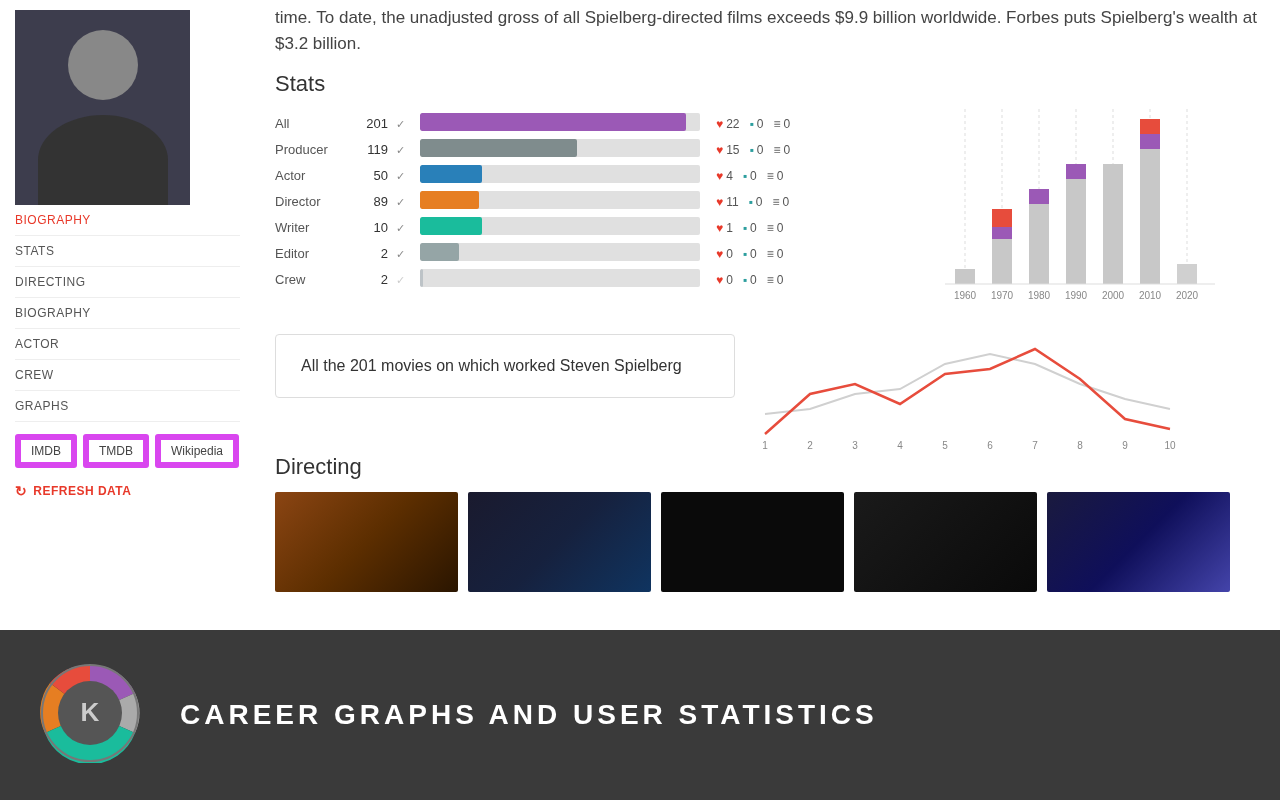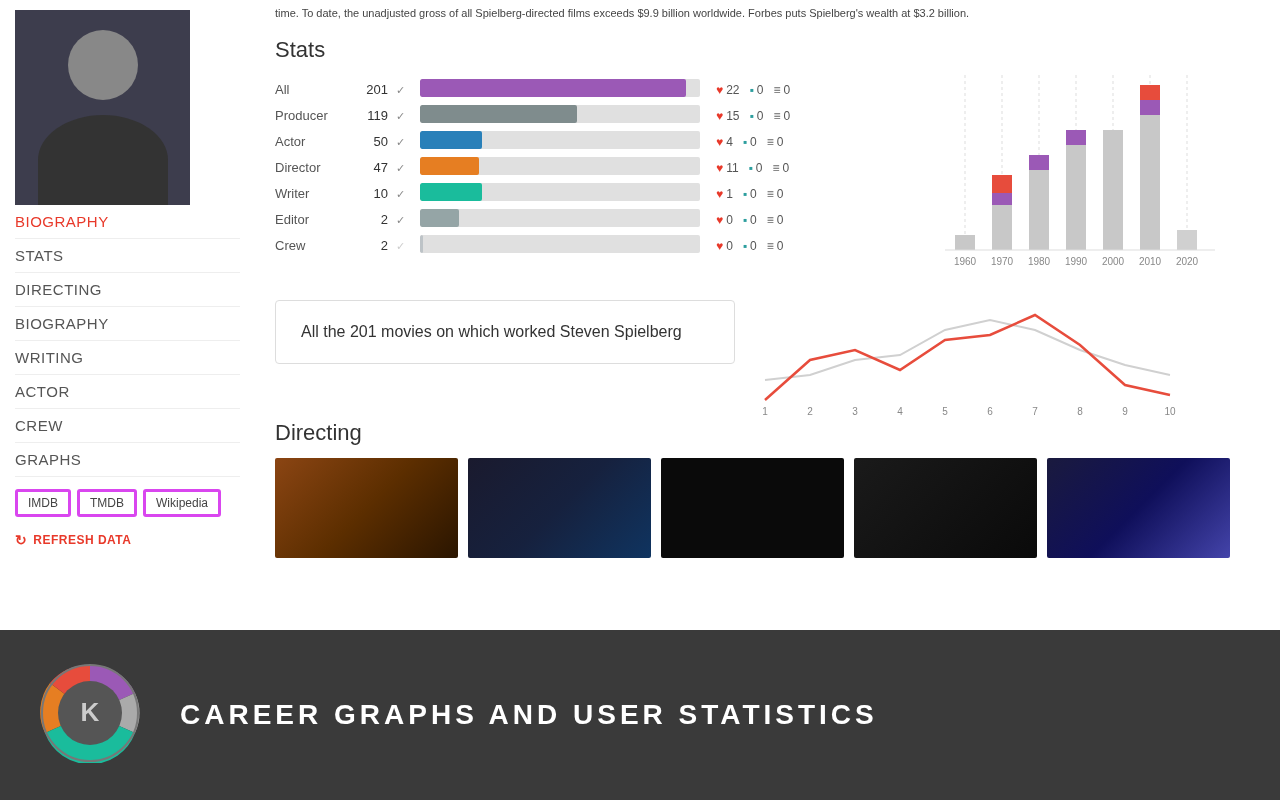--- a/index.html
+++ b/index.html
@@ -47,39 +47,39 @@
       width: 130px;
       height: 90px;
       background: #333;
       border-radius: 50% 50% 0 0;
     }
 
     .nav-link {
       display: block;
       padding: 8px 0;
       border-bottom: 1px solid #eee;
-      font-size: 15px;
+      font-size: 12px;
       color: #555;
       text-decoration: none;
       cursor: pointer;
       font-weight: 500;
       letter-spacing: 0.5px;
     }
     .nav-link.active {
       color: #e8392a;
     }
 
     .external-links {
       display: flex;
       gap: 6px;
       margin-top: 12px;
     }
     .ext-btn {
       padding: 4px 10px;
-      border: 3px solid #d946ef;
+      border: 6px solid #d946ef;
       background: #fff;
       font-size: 12px;
       cursor: pointer;
       border-radius: 3px;
       color: #444;
       text-align: right;
     }
 
     .refresh-btn {
       display: flex;
@@ -98,21 +98,21 @@
 
     
     .main-content {
       flex: 1;
       padding: 0 20px;
       overflow: hidden;
     }
 
     
     .bio-text {
-      font-size: 11px;
+      font-size: 17px;
       color: #444;
       line-height: 1.5;
       margin-bottom: 15px;
       padding-top: 5px;
     }
 
     
     .stats-title {
       font-size: 22px;
       font-weight: 300;
@@ -276,21 +276,20 @@
 <div class="top-section">
 
   <div class="sidebar">
     <div class="person-img"></div>
 
     <nav>
       <a class="nav-link active">BIOGRAPHY</a>
       <a class="nav-link">STATS</a>
       <a class="nav-link">DIRECTING</a>
       <a class="nav-link">BIOGRAPHY</a>
-      <a class="nav-link">WRITING</a>
       <a class="nav-link">ACTOR</a>
       <a class="nav-link">CREW</a>
       <a class="nav-link">GRAPHS</a>
     </nav>
 
     <div class="external-links">
       <button class="ext-btn">IMDB</button>
       <button class="ext-btn">TMDB</button>
       <button class="ext-btn">Wikipedia</button>
     </div>
@@ -347,21 +346,21 @@
           </div>
           <div class="stat-meta">
             <span class="stat-meta-item"><span class="heart-icon">♥</span> 4</span>
             <span class="stat-meta-item"><span class="camera-icon">▪</span> 0</span>
             <span class="stat-meta-item"><span class="list-icon">≡</span> 0</span>
           </div>
         </div>
 
         <div class="stat-row">
           <span class="stat-label">Director</span>
-          <span class="stat-count">47</span>
+          <span class="stat-count">89</span>
           <span class="stat-check">✓</span>
           <div class="stat-bar-container">
             <div class="stat-bar" style="width:21%;background:#e67e22;"></div>
           </div>
           <div class="stat-meta">
             <span class="stat-meta-item"><span class="heart-icon">♥</span> 11</span>
             <span class="stat-meta-item"><span class="camera-icon">▪</span> 0</span>
             <span class="stat-meta-item"><span class="list-icon">≡</span> 0</span>
           </div>
         </div>

